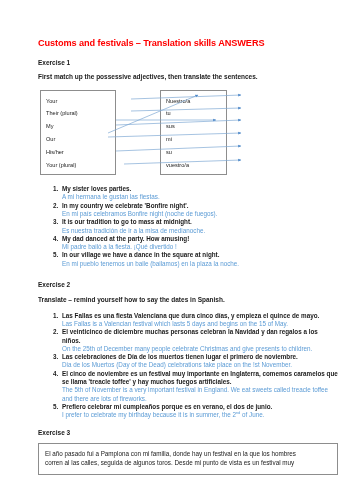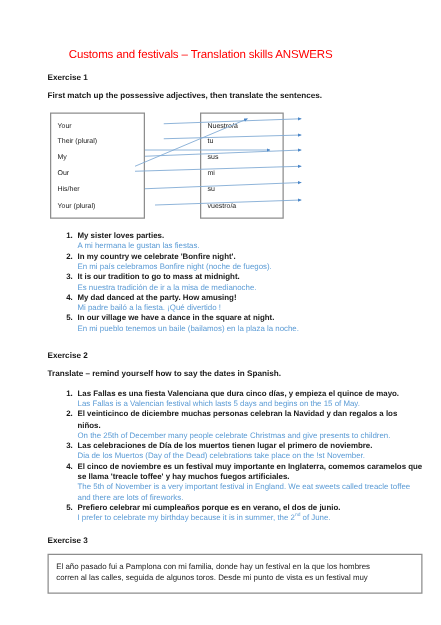--- a/index.html
+++ b/index.html
@@ -24,25 +24,25 @@
     overflow: hidden;
   }
   .content {
     position: absolute;
     left: 38px;
     top: 38px;
     width: 300px;
   }
   .doc-title {
     color: #ff0000;
-    font-weight: normal;
+    font-weight: bold;
     font-size: 9.2px;
     line-height: 1.25;
     letter-spacing: -0.1px;
-    margin: 0 0 9px 17px;
+    margin: 0 0 9px 0;
   }
   .ex-heading {
     font-weight: bold;
     font-size: 6.5px;
     line-height: 1.2;
     margin: 0 0 7px 0;
   }
   .instruction {
     font-weight: bold;
     font-size: 6.5px;

